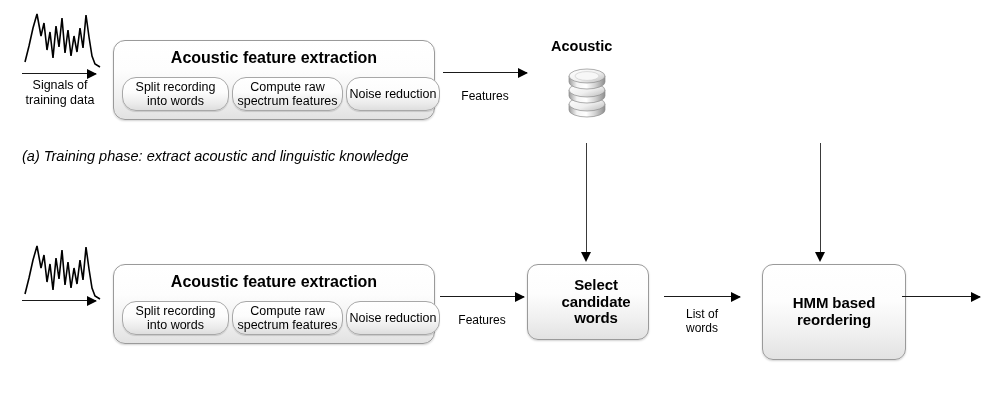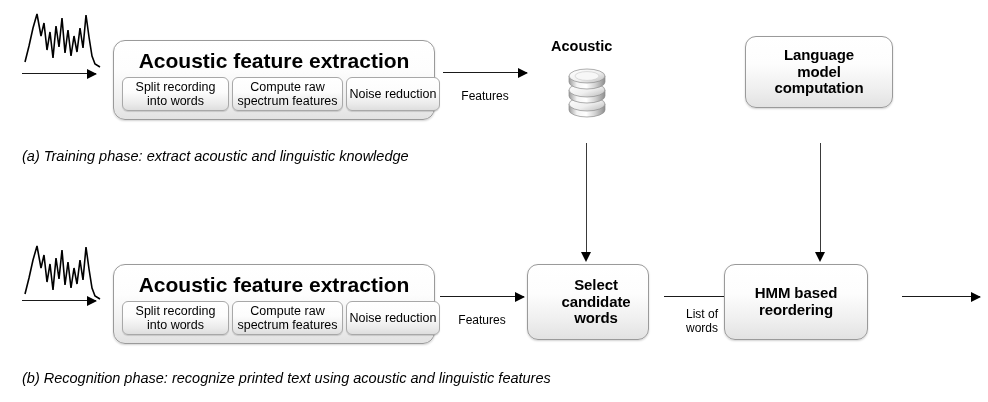--- a/index.html
+++ b/index.html
@@ -42,27 +42,27 @@
   }
   .outer-box {
     display: block;
     border-radius: 12px;
   }
   .outer-box .hdr {
     position: absolute;
     left: 0; right: 0;
     top: 8px;
     font-weight: bold;
-    font-size: 21px;
+    font-size: 16px;
   }
   .subbox {
     position: absolute;
     box-sizing: border-box;
     border: 1px solid #a8a8a8;
-    border-radius: 6px;
+    border-radius: 14px;
     background: linear-gradient(180deg, #ffffff 0%, #fcfcfc 45%, #ebebeb 80%, #dedede 100%);
     box-shadow: 0 1px 1px rgba(0,0,0,0.14), inset 0 1px 0 #ffffff;
     display: flex;
     align-items: center;
     justify-content: center;
     text-align: center;
     font-size: 12.5px;
     line-height: 1.12;
     padding: 16px 2px;
   }
@@ -134,20 +134,22 @@
 </head>
 <body>
 
 <div class="stage">
 
   <svg class="wave" style="left:22px; top:6px;" width="82" height="62" viewBox="0 0 82 62">
     <polyline fill="none" stroke="#000" stroke-width="1.6" stroke-linejoin="miter" points="3,56 7,40 11,22 15,8 19,30 22,17 25,44 28,26 31,52 34,20 37,41 40,12 43,47 46,24 49,50 52,30 55,46 58,22 61,42 64,9 67,31 70,50 73,58 78,61"></polyline>
   </svg>
 
   <div class="h-arrow" style="left:22px; top:73px; width:74px;"></div>
+  <div class="io-label" style="left:14px; top:78px; width:92px;">Signals of
+training data</div>
 
   <div class="box outer-box" style="left:113px; top:40px; width:322px; height:80px;">
     <div class="hdr">Acoustic feature extraction</div>
 
     <div class="subbox" style="left:8px; top:36px; width:107px; height:34px;">Split recording
 into words</div>
     <div class="subbox" style="left:118px; top:36px; width:111px; height:34px;">Compute raw
 spectrum features</div>
     <div class="subbox" style="left:232px; top:36px; width:94px; height:34px;">Noise reduction</div>
   </div>
@@ -177,25 +179,20 @@
     <ellipse cx="24" cy="40" rx="18" ry="7" fill="url(#dbtop)" stroke="#8c8c8c" stroke-width="0.7"></ellipse>
 
     <path d="M6,26 v6 a18,7 0 0 0 36,0 v-6 z" fill="url(#dbg)" stroke="#8c8c8c" stroke-width="0.7"></path>
     <ellipse cx="24" cy="26" rx="18" ry="7" fill="url(#dbtop)" stroke="#8c8c8c" stroke-width="0.7"></ellipse>
 
     <path d="M6,12 v6 a18,7 0 0 0 36,0 v-6 z" fill="url(#dbg)" stroke="#8c8c8c" stroke-width="0.7"></path>
     <ellipse cx="24" cy="12" rx="18" ry="7" fill="url(#dbtop)" stroke="#8c8c8c" stroke-width="0.7"></ellipse>
     <ellipse cx="24" cy="12" rx="12" ry="4.4" fill="#f7f7f7" stroke="#c8c8c8" stroke-width="0.6"></ellipse>
   </svg>
 
-  <div class="box" style="left:745px; top:36px; width:148px; height:72px;">
-    <div class="box-title" style="white-space:pre-line;">Language
-model
-computation</div>
-  </div>
 
   <div class="caption" style="left:22px; top:148px;text-align:center;">(a) Training phase: extract acoustic and linguistic knowledge</div>
 
   <div class="v-arrow" style="left:586px; top:143px; height:110px;"></div>
   <div class="v-arrow" style="left:820px; top:143px; height:110px;"></div>
 
   <svg class="wave" style="left:22px; top:238px;" width="82" height="62" viewBox="0 0 82 62">
     <polyline fill="none" stroke="#000" stroke-width="1.6" stroke-linejoin="miter" points="3,56 7,40 11,22 15,8 19,30 22,17 25,44 28,26 31,52 34,20 37,41 40,12 43,47 46,24 49,50 52,30 55,46 58,22 61,42 64,9 67,31 70,50 73,58 78,61"></polyline>
   </svg>
 
@@ -217,22 +214,21 @@
   <div class="box" style="left:527px; top:264px; width:122px; height:76px;padding-left:16px;">
     <div class="box-title" style="white-space:pre-line;">Select
 candidate
 words</div>
   </div>
 
   <div class="h-arrow" style="left:664px; top:296px; width:76px;"></div>
   <div class="edge-label" style="left:662px; top:308px; width:80px;">List of
 words</div>
 
-  <div class="box" style="left:724px; top:264px; width:144px; height:76px;">
+  <div class="box" style="left:762px; top:264px; width:144px; height:96px;">
     <div class="box-title" style="white-space:pre-line;">HMM based
 reordering</div>
   </div>
 
   <div class="h-arrow" style="left:902px; top:296px; width:78px;"></div>
 
-  <div class="caption" style="left:22px; top:370px;">(b) Recognition phase: recognize printed text using acoustic and linguistic features</div>
 
 </div>
 
 </body></html>

